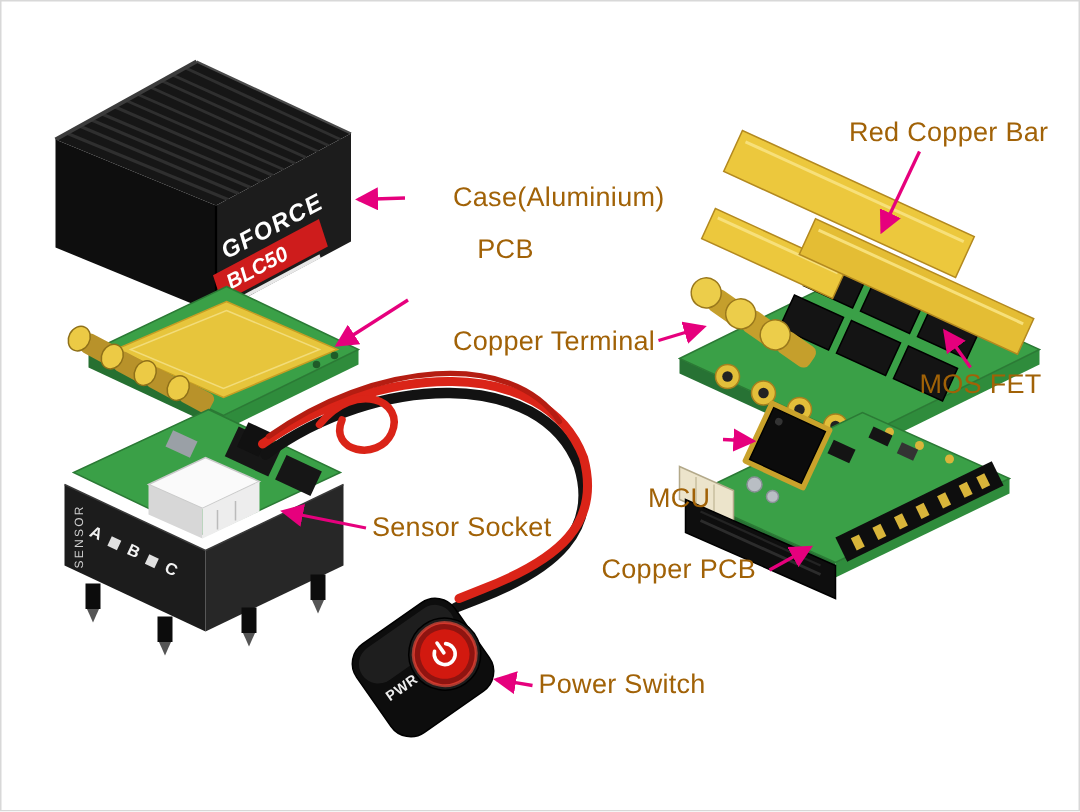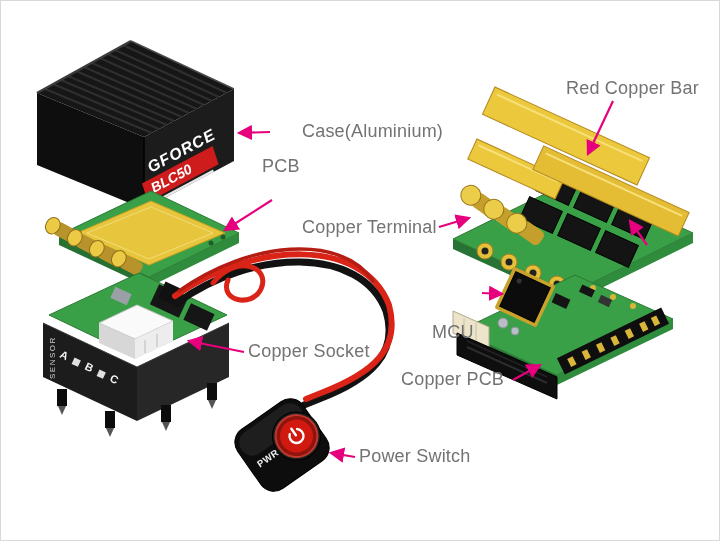--- a/index.html
+++ b/index.html
@@ -3,24 +3,24 @@
 <meta charset="utf-8">
 <style>
   html,body{margin:0;padding:0;background:#fff;}
   .stage{
     position:relative;width:720px;height:541px;background:#ffffff;
     border:1px solid #d8d8d8;box-sizing:border-box;overflow:hidden;
     font-family:"Liberation Sans",sans-serif;
   }
   .stage svg{position:absolute;left:0;top:0;}
   .lbl{
-    position:absolute;color:#737373;font-size:18px;line-height:20px;
+    position:absolute;color:#a16207;font-size:18px;line-height:20px;
     white-space:nowrap;letter-spacing:.2px;
   }
-  .lbl.center{white-space:normal;}
+  .lbl.center{text-align:center;white-space:normal;}
 </style>
 </head>
 <body>
 
 <div class="stage">
 
 <svg width="720" height="541" viewBox="0 0 720 541">
   <defs>
     <marker id="arr" viewBox="0 0 10 10" refX="8.5" refY="5" markerWidth="7" markerHeight="7" orient="auto">
       <path d="M0,0 L10,5 L0,10 z" fill="#e6007d"></path>
@@ -288,18 +288,19 @@
     <line x1="512" y1="379" x2="539" y2="364" marker-end="url(#arr)"></line>
   </g>
 </svg>
 
 <div class="lbl" style="left:565px;top:77px;"><span>Red Copper Bar</span></div>
 <div class="lbl" style="left:273px;top:120px;margin-left:28px;"><span>Case(Aluminium)</span></div>
 <div class="lbl center" style="left:261px;top:155px;width:150px;">
   <div>PCB</div>
 </div>
 <div class="lbl" style="left:301px;top:216px;"><span>Copper Terminal</span></div>
+<div class="lbl" style="left:612px;top:245px;"><span>MOS FET</span></div>
 <div class="lbl" style="left:431px;top:281px;margin-top:40px;"><span>MCU</span></div>
-<div class="lbl" style="left:247px;top:340px;"><span>Copper Socket</span></div>
+<div class="lbl" style="left:247px;top:340px;"><span>Sensor Socket</span></div>
 <div class="lbl" style="left:400px;top:368px;"><span>Copper PCB</span></div>
 <div class="lbl" style="left:358px;top:445px;"><span>Power Switch</span></div>
 
 </div>
 
 </body></html>

